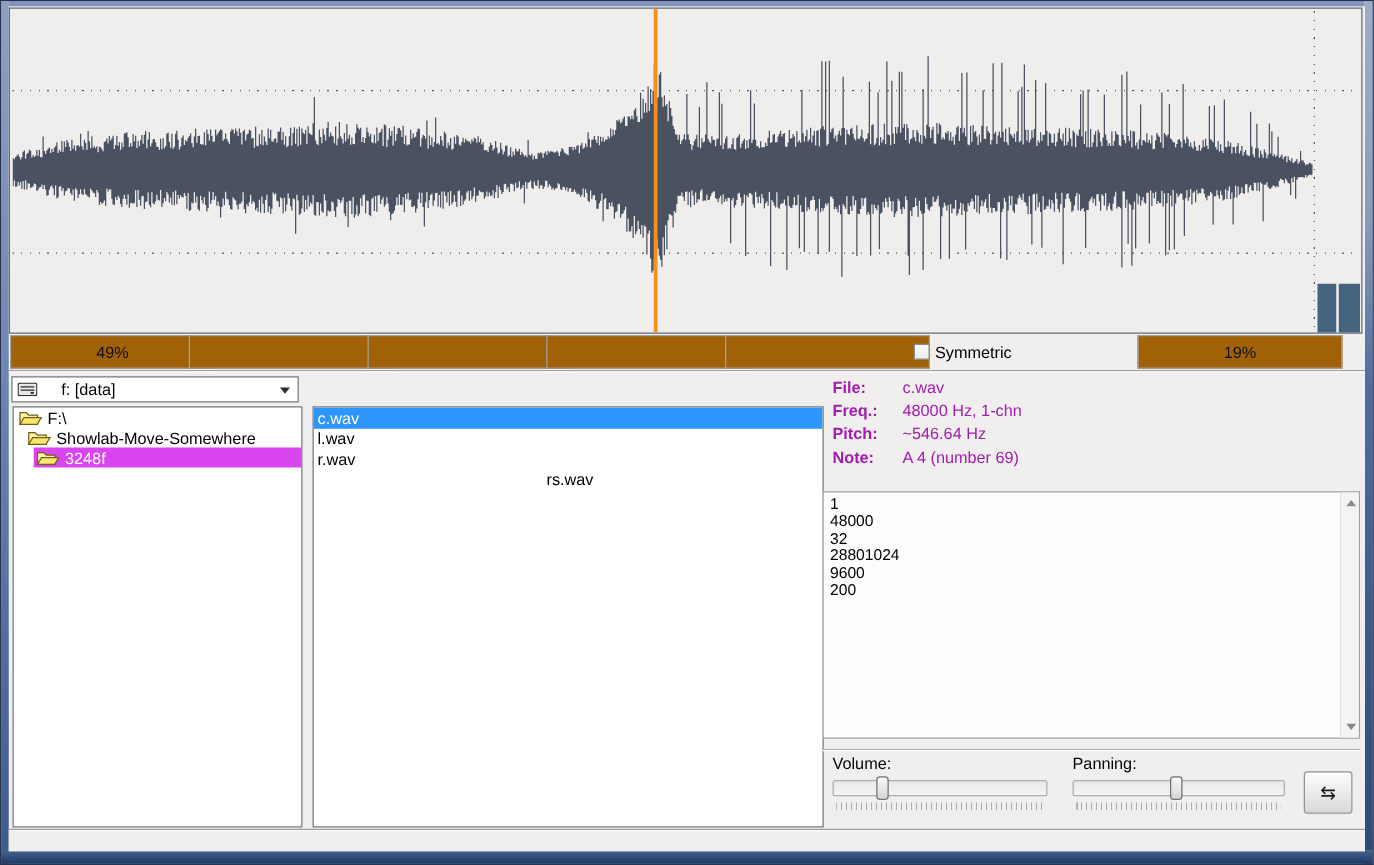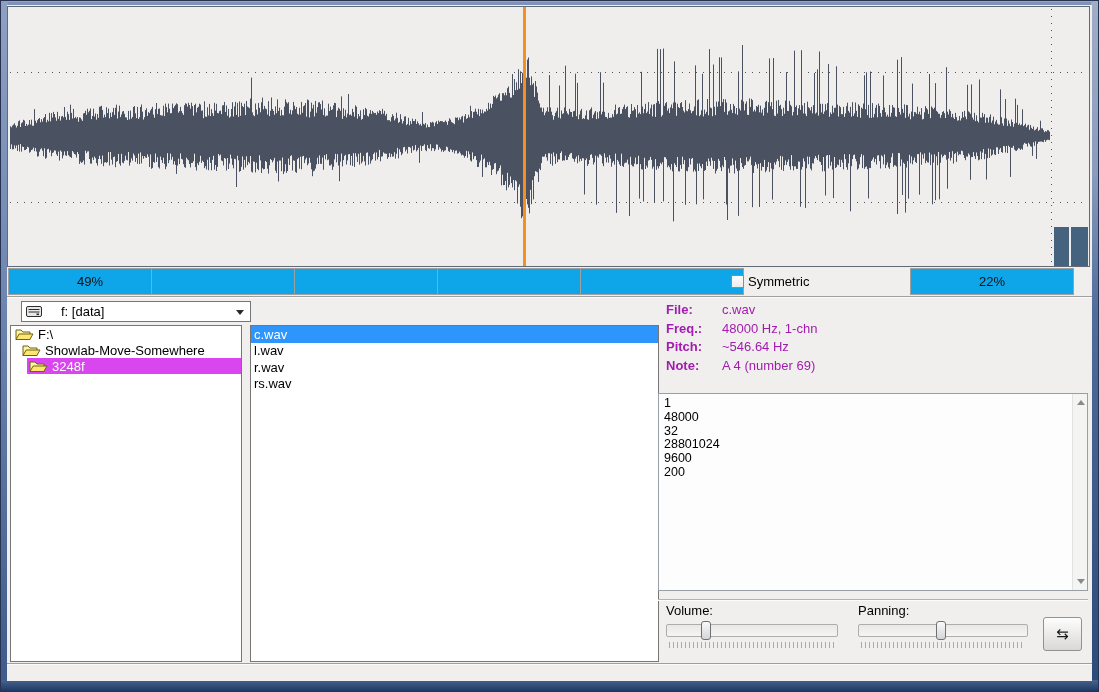--- a/index.html
+++ b/index.html
@@ -35,21 +35,21 @@
     background:repeating-linear-gradient(180deg,#50545c 0 1px,transparent 1px 7px); }
   .cursor{ position:absolute; top:0; bottom:0; width:3px; }
   .wave-btn{ position:absolute; height:39px; bottom:0; }
   .wave-btn.b1{ left:1046px; width:15px; }
   .wave-btn.b2{ left:1063px; width:17px; }
 
   
   .toolbar{ position:absolute; left:0; top:263px; width:1085px; height:28px; }
   .tb-btn{
     position:absolute; top:0; height:27px; width:164px;
-    background:#0ea5e9; border:1px solid #a0a0a0;
+    background:#a16207; border:1px solid #a0a0a0;
     font-size:13px; color:#111; text-align:center; line-height:25px; cursor:default;
   }
   .sym-wrap{ position:absolute; left:724px; top:0; height:27px; display:flex; align-items:center; gap:4px; }
   .checkbox{ width:13px; height:13px; border:1px solid #8b8b8b;
     background:linear-gradient(180deg,#fdfdfd,#ececec); }
   .sym-label{ font-size:13px; color:#000; }
 
   .hsep{ position:absolute; left:0; top:291px; width:1085px; height:2px;
     border-top:1px solid #9f9f9f; border-bottom:1px solid #fbfbfb; }
 
@@ -140,26 +140,26 @@
     <div class="toolbar">
       <div class="tb-btn" style="left:1px">49%</div>
       <div class="tb-btn" style="left:144px"></div>
       <div class="tb-btn" style="left:287px"></div>
       <div class="tb-btn" style="left:430px"></div>
       <div class="tb-btn" style="left:573px"></div>
       <div class="sym-wrap">
         <div class="checkbox"></div>
         <span class="sym-label">Symmetric</span>
       </div>
-      <div class="tb-btn" style="left:903px">22%</div>
+      <div class="tb-btn" style="left:903px">19%</div>
     </div>
 
     <div class="hsep"></div>
 
-    <div class="combo" style="left:14px; top:296px; width:230px;gap:19px;">
+    <div class="combo" style="left:2px; top:296px; width:230px;gap:19px;">
       <svg class="icon-drive" width="16" height="11" viewBox="0 0 16 11">
         <rect x="0.5" y="0.5" width="15" height="10" rx="1.5" fill="#e8e8e8" stroke="#2c2c2c"></rect>
         <line x1="2.5" y1="3.5" x2="13.5" y2="3.5" stroke="#2c2c2c"></line>
         <line x1="2.5" y1="6" x2="13.5" y2="6" stroke="#2c2c2c"></line>
         <rect x="10.5" y="7.5" width="2.5" height="1.6" fill="#2c2c2c"></rect>
       </svg>
       <span>f: [data]</span>
       <span class="arrow"></span>
     </div>
     <div class="listbox" id="tree" style="left:3px; top:320px; width:232px; height:337px;">
@@ -189,21 +189,21 @@
     <div class="listbox" id="filelist" style="left:243px; top:320px; width:409px; height:337px;">
         <div class="row selected" style="background: rgb(46, 149, 253); height: 16.5px;">
           <span>c.wav</span>
         </div>
         <div class="row" style="height: 16.5px;">
           <span>l.wav</span>
         </div>
         <div class="row" style="height: 16.5px;">
           <span>r.wav</span>
         </div>
-        <div class="row" style="height: 16.5px;">
+        <div class="row" style="height: 16.5px; justify-content: center;">
           <span>rs.wav</span>
         </div>
       </div>
 
     <div id="inforows">
         <div class="info-row" style="left: 659px; top: 297px; width: 420px; height: 18px;">
           <span class="lbl">File:</span>
           <span class="val">c.wav</span>
         </div>
         <div class="info-row" style="left: 659px; top: 315.5px; width: 420px; height: 18px;">

